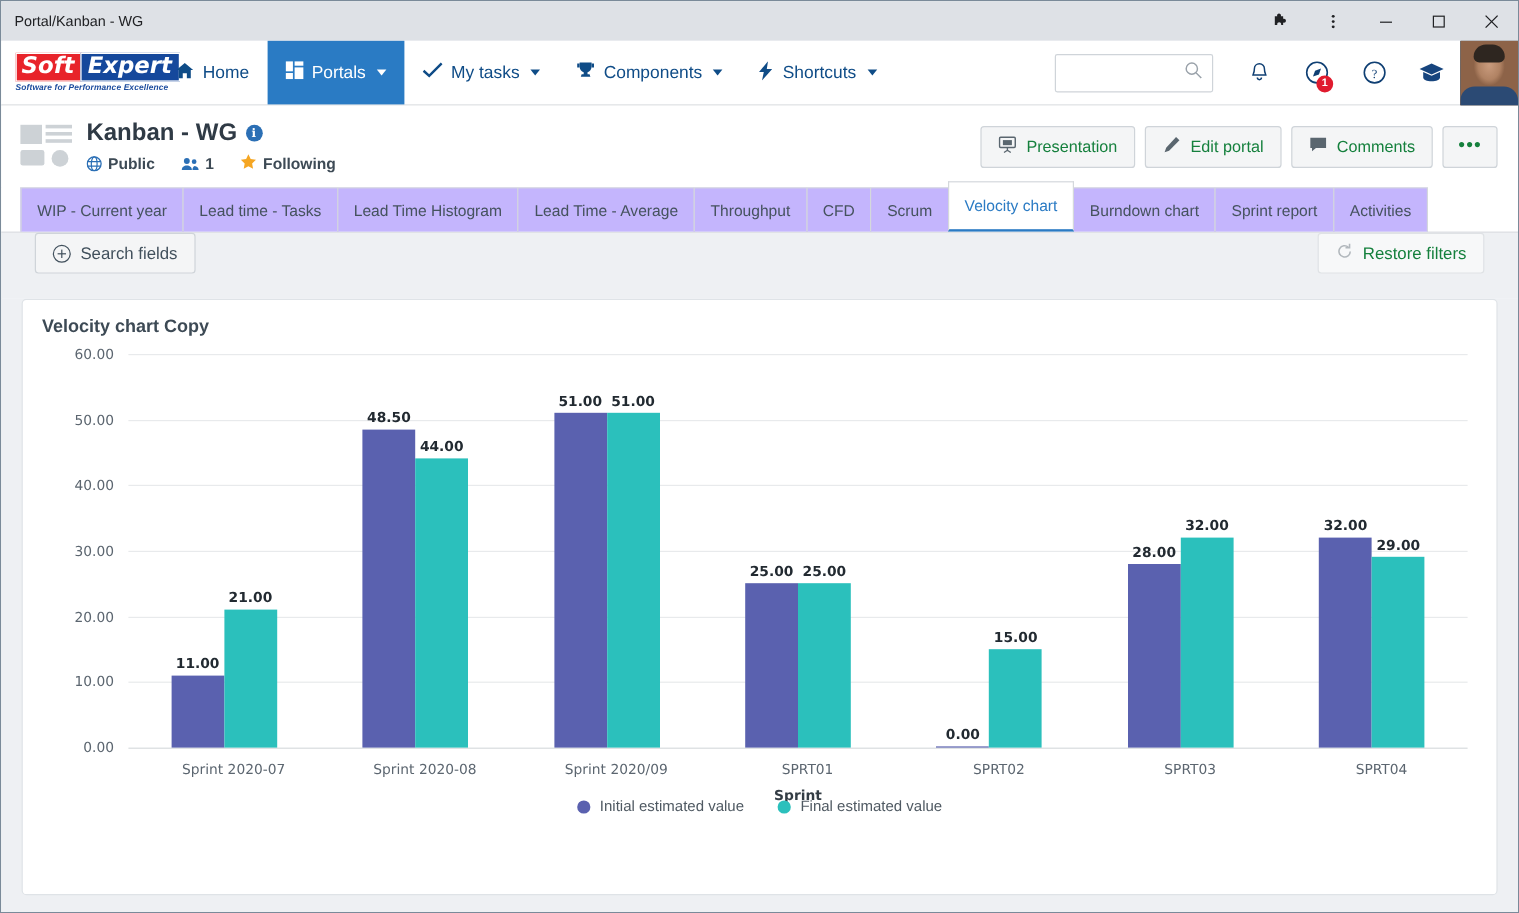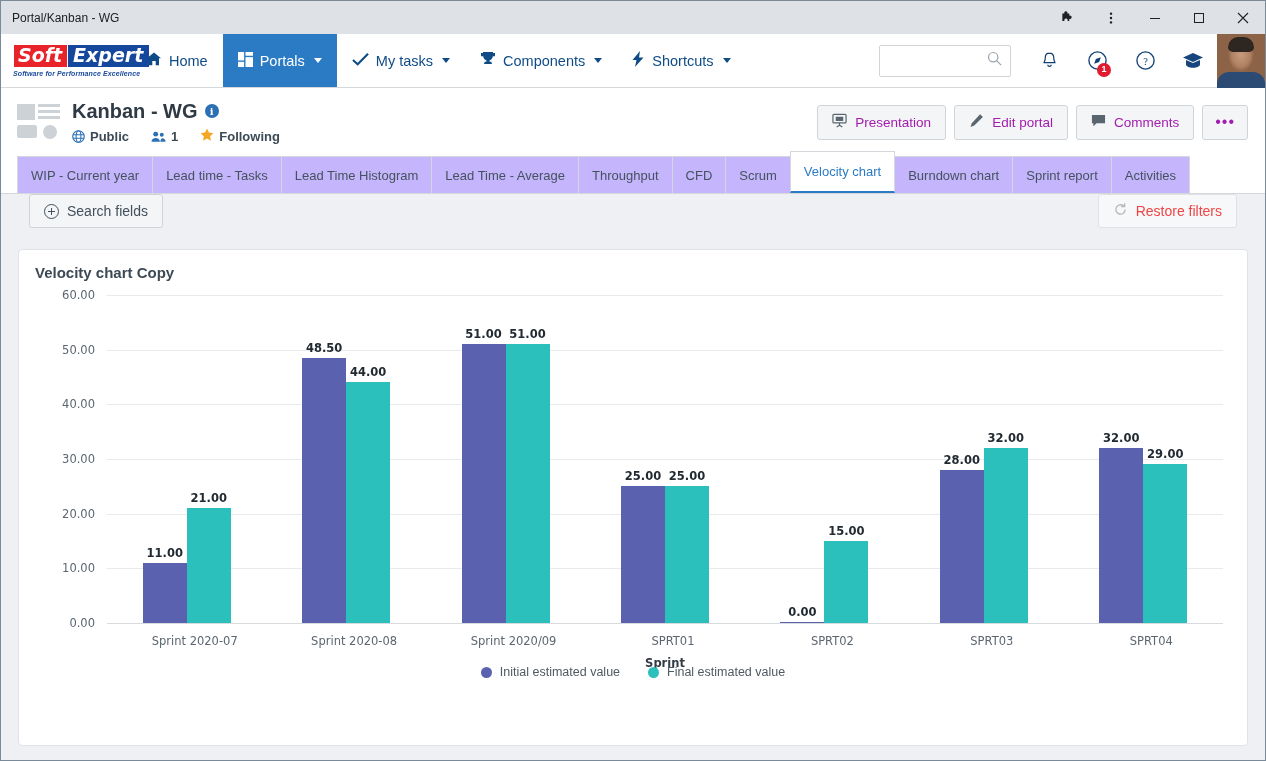--- a/index.html
+++ b/index.html
@@ -158,21 +158,21 @@
     font-size: 13px; font-weight: bold; color: #3d4a55;
   }
   .meta-item .mi { color: #2b6fb5; display: flex; }
   .meta-item .star { color: #f5a623; }
   .head-actions {
     margin-left: auto; display: flex; align-items: center; gap: 8px;
   }
   .btn {
     height: 35px; border: 1px solid #cfd4d9; background: #f4f5f6;
     border-radius: 3px; display: flex; align-items: center;
-    gap: 8px; padding: 0 14px; font-size: 13.5px; color: #a21caf;
+    gap: 8px; padding: 0 14px; font-size: 13.5px; color: #15803d;
     cursor: default; white-space: nowrap;
   }
   .btn.icon-only { padding: 0 12px; font-size: 16px; letter-spacing: 1px; }
 
   
   .tabs-wrap {
     flex: 0 0 38px; height: 38px; padding: 0 16px;
     display: flex; align-items: flex-end;
     border-bottom: 1px solid #d4d8dc; background: #fff;
   }
@@ -196,21 +196,21 @@
   }
   .btn-search-fields {
     height: 34px; border: 1px solid #cfd4d9; background: #f4f5f6;
     border-radius: 3px; display: flex; align-items: center; gap: 8px;
     padding: 0 14px; font-size: 14px; color: #41505c;
   }
   .btn-restore {
     margin-left: auto; height: 34px; border: 1px solid #dfe2e5;
     background: #f7f8f9; border-radius: 3px; display: flex;
     align-items: center; gap: 8px; padding: 0 14px;
-    font-size: 14px; color: #ef4444;
+    font-size: 14px; color: #15803d;
   }
   .circ-plus {
     width: 15px; height: 15px; border-radius: 50%;
     border: 1.4px solid #41505c; position: relative; flex: 0 0 15px;
   }
   .circ-plus::before, .circ-plus::after {
     content: ''; position: absolute; background: #41505c;
   }
   .circ-plus::before { left: 3px; top: 6px; width: 7px; height: 1.4px; }
   .circ-plus::after { top: 3px; left: 6px; height: 7px; width: 1.4px; }

